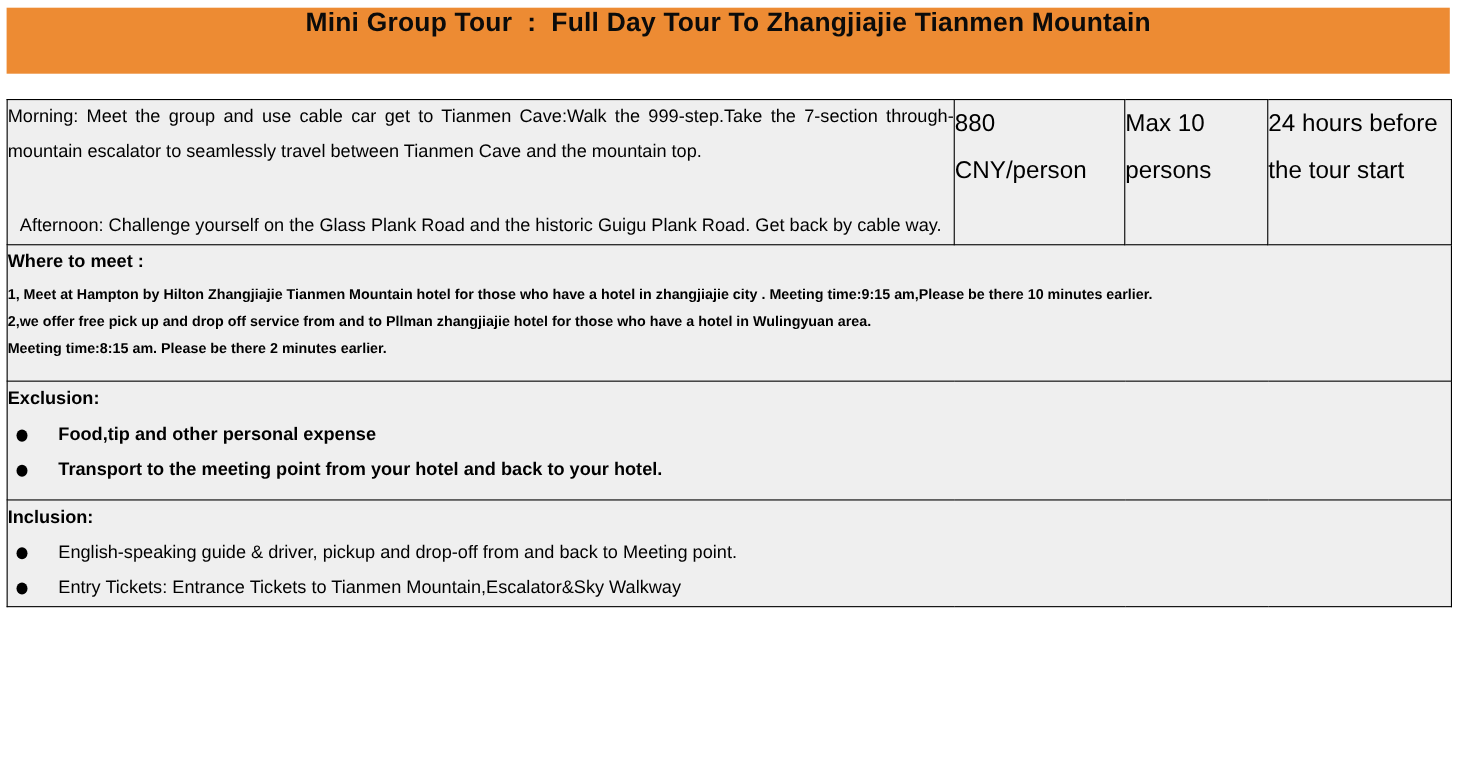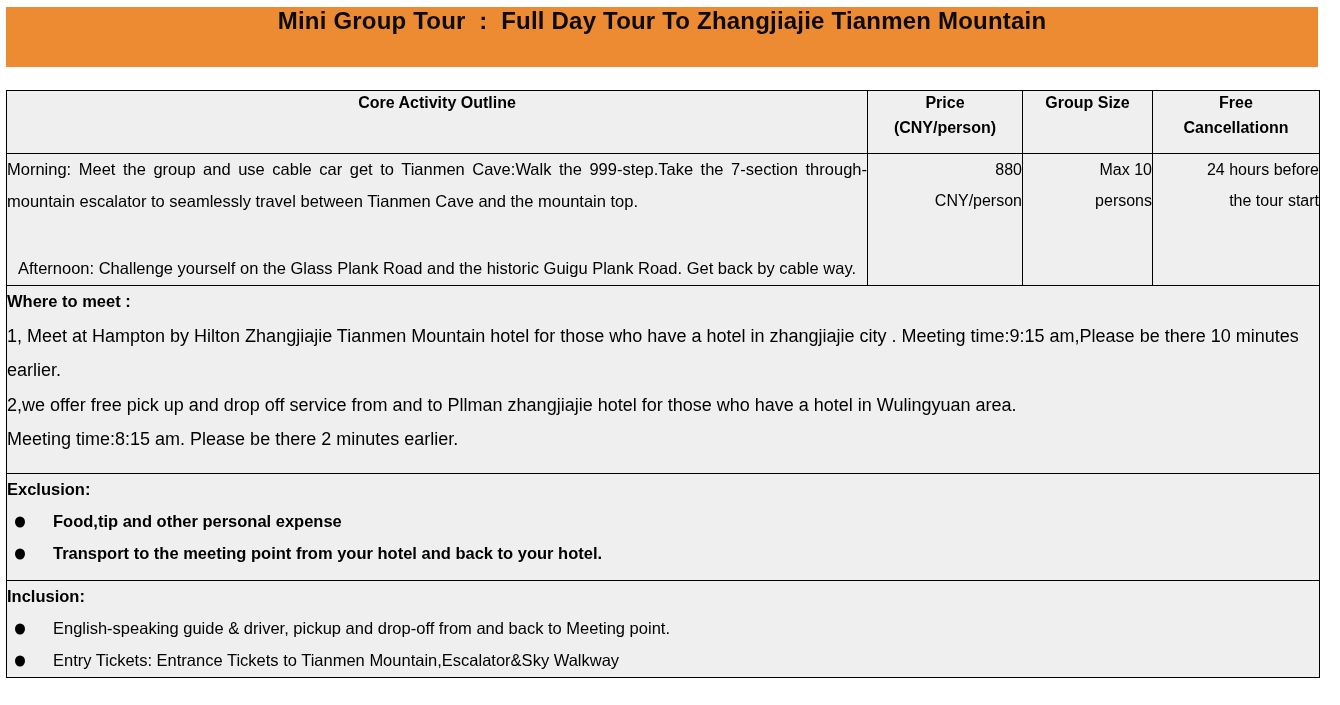--- a/index.html
+++ b/index.html
@@ -75,44 +75,45 @@
     font-size: 16.5px;
     line-height: 1.92;
     text-align: justify;
     text-justify: inter-word;
     vertical-align: top;
   }
   .outline-cell p { margin: 0; }
   .outline-cell p.nojust { text-align: center; margin-top: 36px; }
 
   .val-cell {
-    text-align: right;
+    text-align: left;
     vertical-align: middle;
-    font-size: 16px;
+    font-size: 22px;
     line-height: 1.95;
     padding: 4px 6px;
   }
   .val-cell span { display: block; }
 
   
   .sect-cell {
     padding: 9px 14px 12px 14px;
     font-size: 16.5px;
     line-height: 1.9;
   }
   .sect-title {
     font-weight: bold;
     font-size: 16.5px;
     margin: 0 0 2px 0;
     line-height: 1.85;
   }
   .sect-line {
     margin: 0;
     line-height: 1.92;
-    font-size: 18px;
+    font-size: 13px;
+    font-weight: bold;
   }
   .sect-spacer { height: 16px; }
 
   .bullets {
     list-style: none;
     margin: 0;
     padding: 0;
   }
   .bullets li {
     position: relative;
@@ -146,32 +147,20 @@
 
   <table class="tbl">
     <colgroup>
       <col style="width:861px">
       <col style="width:155px">
       <col style="width:130px">
       <col style="width:167px">
     </colgroup>
     <tbody>
 
-      <tr>
-        <th class="hdr-cell">Core Activity Outline</th>
-        <th class="hdr-cell">
-          <span class="l2">Price</span>
-          <span class="l2">(CNY/person)</span>
-        </th>
-        <th class="hdr-cell">Group Size</th>
-        <th class="hdr-cell">
-          <span class="l2">Free</span>
-          <span class="l2">Cancellationn</span>
-        </th>
-      </tr>
 
       <tr>
         <td class="outline-cell">
           <p>Morning: Meet the group and use cable car get to Tianmen Cave:Walk the 999-step.Take the 7-section through-mountain escalator to seamlessly travel between Tianmen Cave and the mountain top.</p>
           <p class="nojust">Afternoon: Challenge yourself on the Glass Plank Road and the historic Guigu Plank Road. Get back by cable way.</p>
         </td>
         <td class="val-cell">
           <span>880</span>
           <span>CNY/person</span>
         </td>

